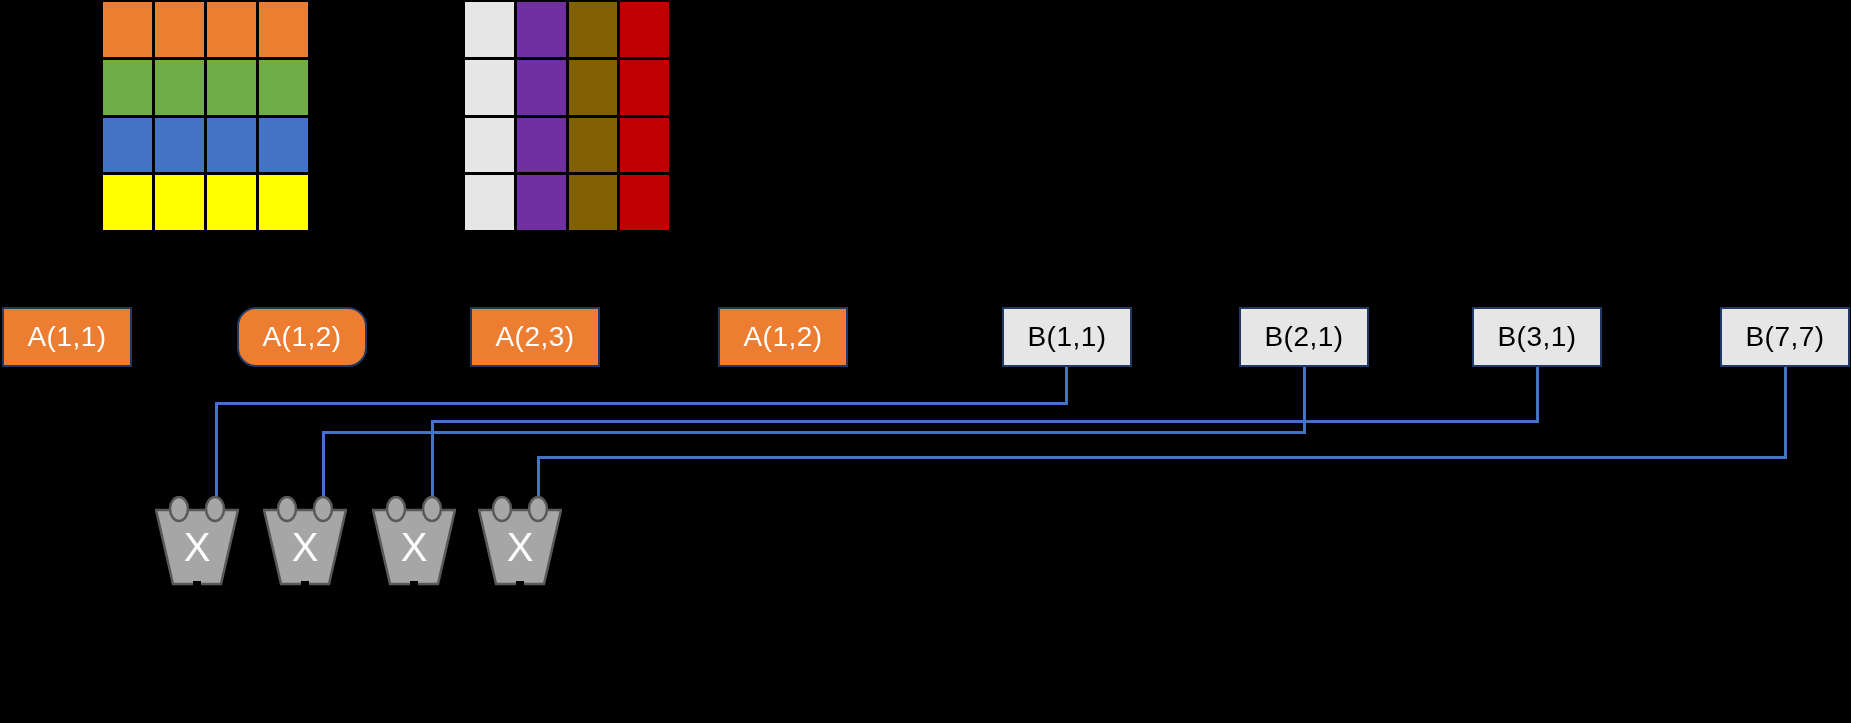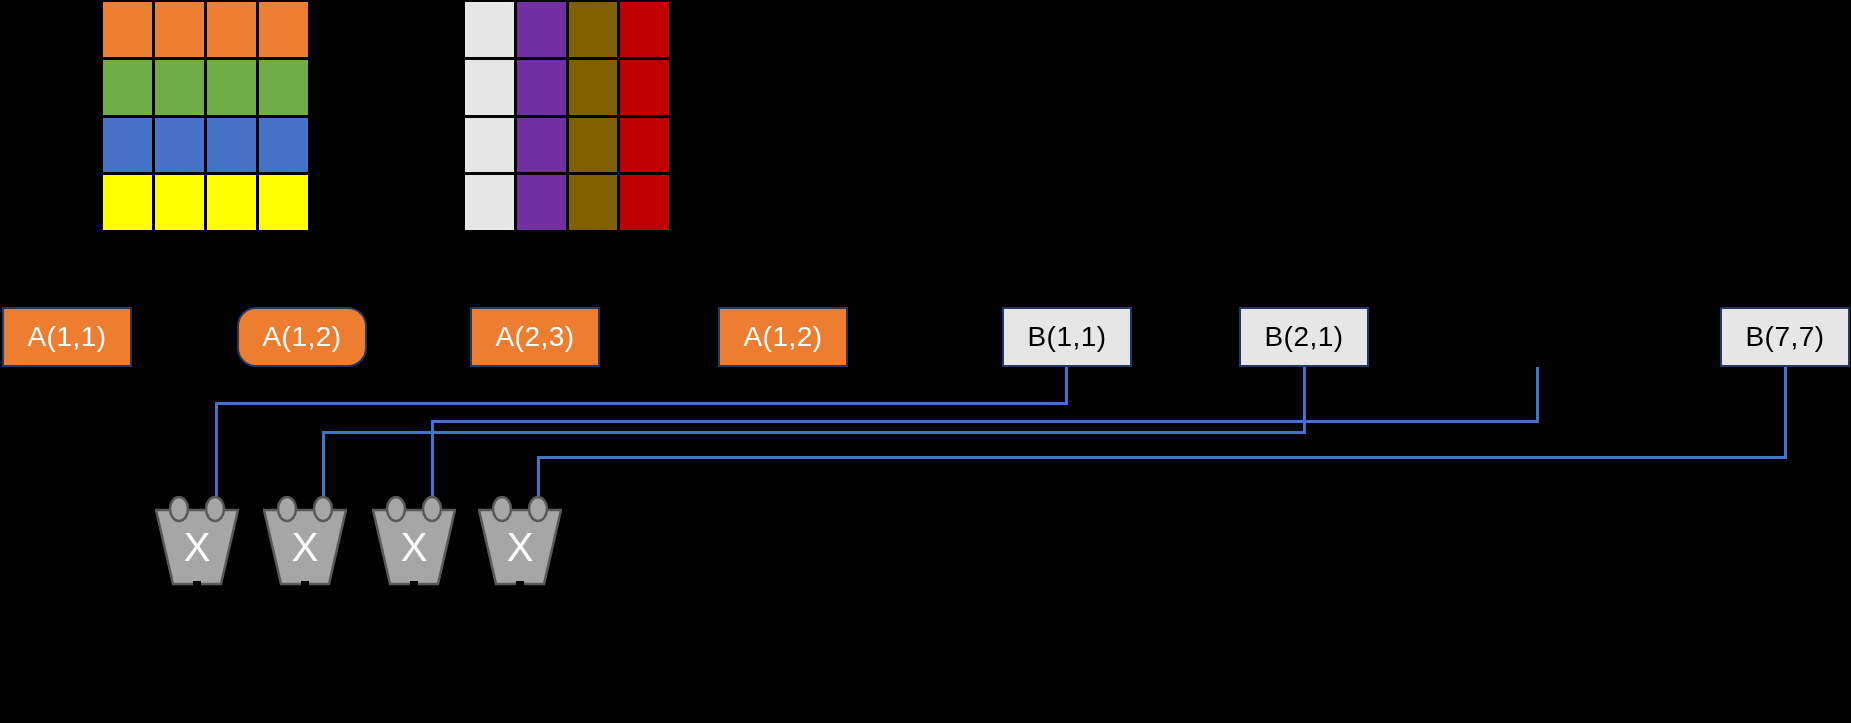--- a/index.html
+++ b/index.html
@@ -115,20 +115,23 @@
   <div class="obox a" style="left:718px;">
     <span>A(1,2)</span>
   </div>
 
   <div class="obox b" style="left:1002px;">
     <span>B(1,1)</span>
   </div>
   <div class="obox b" style="left:1239px;">
     <span>B(2,1)</span>
   </div>
+  <div class="obox b" style="left:1472px;">
+    <span>B(3,1)</span>
+  </div>
   <div class="obox b" style="left:1720px;">
     <span>B(7,7)</span>
   </div>
 
   <div class="unit" style="left:155px;top:496px;">
     <svg width="84" height="92" viewBox="0 0 84 92">
       <polygon class="unit-body" points="1,14 83,14 66,88 18,88"></polygon>
       <rect class="unit-stub" x="38" y="85" width="8" height="7"></rect>
       <ellipse class="unit-port" cx="24" cy="13" rx="9" ry="12"></ellipse>
       <ellipse class="unit-port" cx="60" cy="13" rx="9" ry="12"></ellipse>

